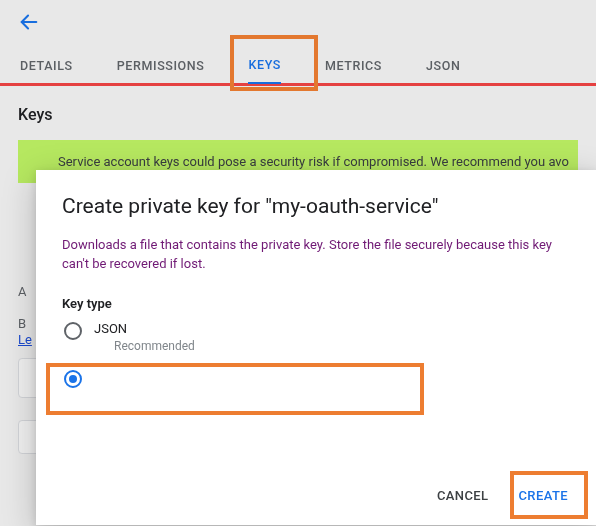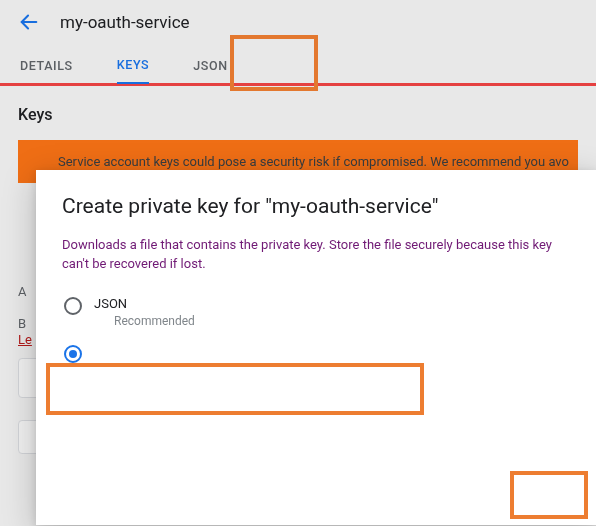--- a/index.html
+++ b/index.html
@@ -70,30 +70,30 @@
     position: absolute;
     top: 105px; left: 18px; right: 18px;
   }
   .section-title {
     font-size: 16px;
     font-weight: 500;
     color: #202124;
     margin-bottom: 16px;
   }
   .banner {
-    background: #f97316;
+    background: #bef264;
     padding: 14px 12px 14px 40px;
     color: #3c4043;
     font-size: 13px;
     white-space: nowrap;
     overflow: hidden;
   }
   .stub-a { position:absolute; top:284px; left:18px; color:#5f6368; font-size:13px; }
   .stub-b { position:absolute; top:316px; left:18px; color:#5f6368; font-size:13px; }
-  .stub-link { position:absolute; top:332px; left:18px; color:#b91c1c; text-decoration: underline; font-size:13px; }
+  .stub-link { position:absolute; top:332px; left:18px; color:#1d4ed8; text-decoration: underline; font-size:13px; }
   .stub-box1 { position:absolute; top:358px; left:18px; width:200px; height:40px; border:1px solid #dadce0; background:#fafafa; border-radius:4px;}
   .stub-box2 { position:absolute; top:420px; left:18px; width:560px; height:34px; border:1px solid #dadce0; background:#fafafa; border-radius:4px;}
 
   .scrim {
     position: absolute;
     inset: 0;
     background: rgba(0,0,0,0.04);
     z-index: 3;
     pointer-events: none;
   }
@@ -203,55 +203,61 @@
 </head>
 <body>
 
 <div class="header">
   <div class="back-arrow">
     <svg width="22" height="22" viewBox="0 0 24 24" fill="none" stroke="#1a73e8" stroke-width="2.2" stroke-linecap="round" stroke-linejoin="round">
         <line x1="20" y1="12" x2="4" y2="12"></line>
         <polyline points="11 5 4 12 11 19"></polyline>
       </svg>
   </div>
-  <div class="service-title">my-oauth-service</div>
 </div>
 
 <div class="tabs">
   <div class="tab">DETAILS</div>
+  <div class="tab">PERMISSIONS</div>
   <div class="tab active">KEYS</div>
+  <div class="tab">METRICS</div>
   <div class="tab">JSON</div>
 </div>
 <div class="highlight-keys"></div>
 
 <div class="content">
   <div class="section-title">Keys</div>
   <div class="banner">Service account keys could pose a security risk if compromised. We recommend you avo</div>
 </div>
 <div class="stub-a">A</div>
 <div class="stub-b">B</div>
 <div class="stub-link">Le</div>
 <div class="stub-box1"></div>
 <div class="stub-box2"></div>
 
 <div class="scrim"></div>
 
 <div class="dialog">
   <div class="dialog-title">Create private key for "my-oauth-service"</div>
   <div class="dialog-desc">Downloads a file that contains the private key. Store the file securely because this key can't be recovered if lost.</div>
+  <div class="keytype-label">Key type</div>
 
   <div class="radio-group">
     <div class="radio-row radio-json">
       <div class="radio"></div>
       <div class="radio-body">
         <div class="opt-label">JSON</div>
         <div class="opt-sub">Recommended</div>
       </div>
     </div>
     <div class="radio-row">
       <div class="radio selected"></div>
     </div>
   </div>
 
+  <div class="dialog-actions">
+    <div class="btn-flat">CANCEL</div>
+    <div class="btn-flat btn-primary">CREATE</div>
+  </div>
 </div>
 
 <div class="highlight-p12"></div>
 <div class="highlight-create"></div>
 
 </body></html>

